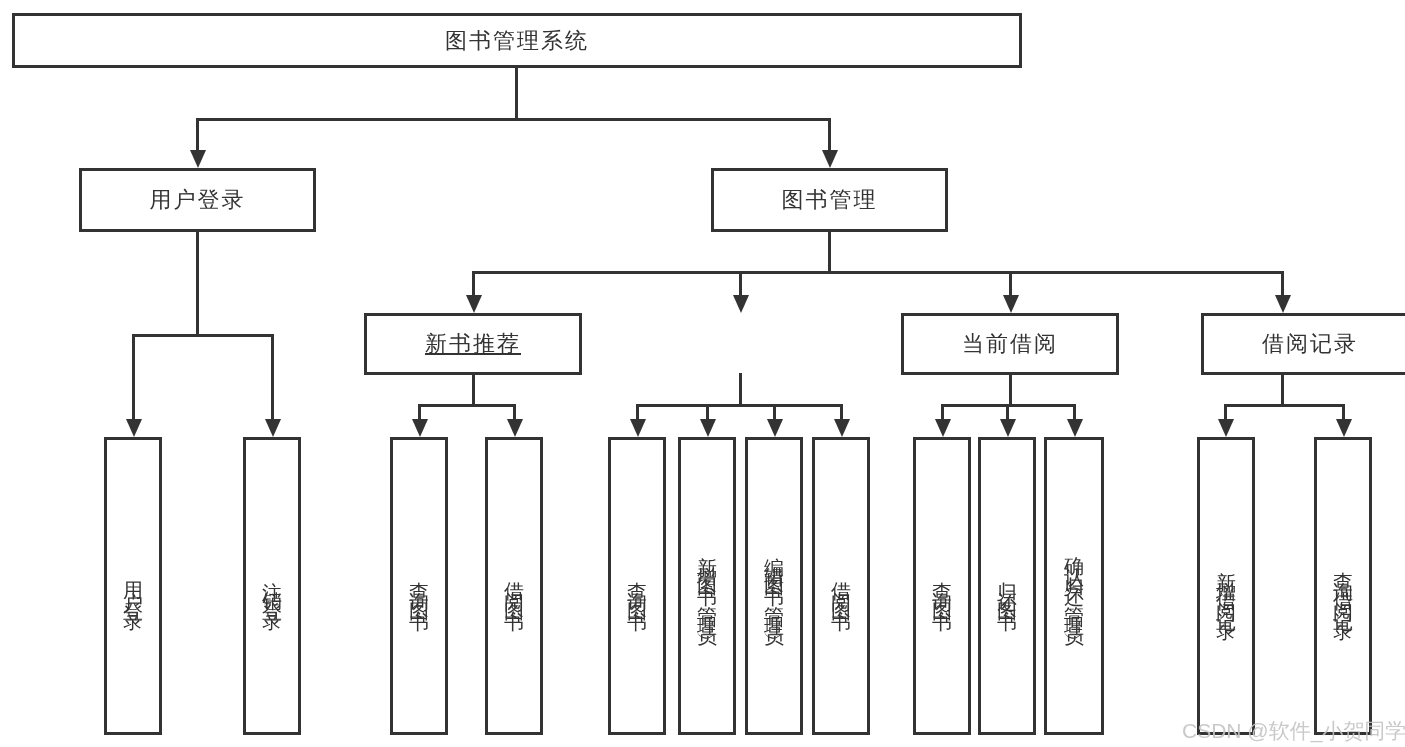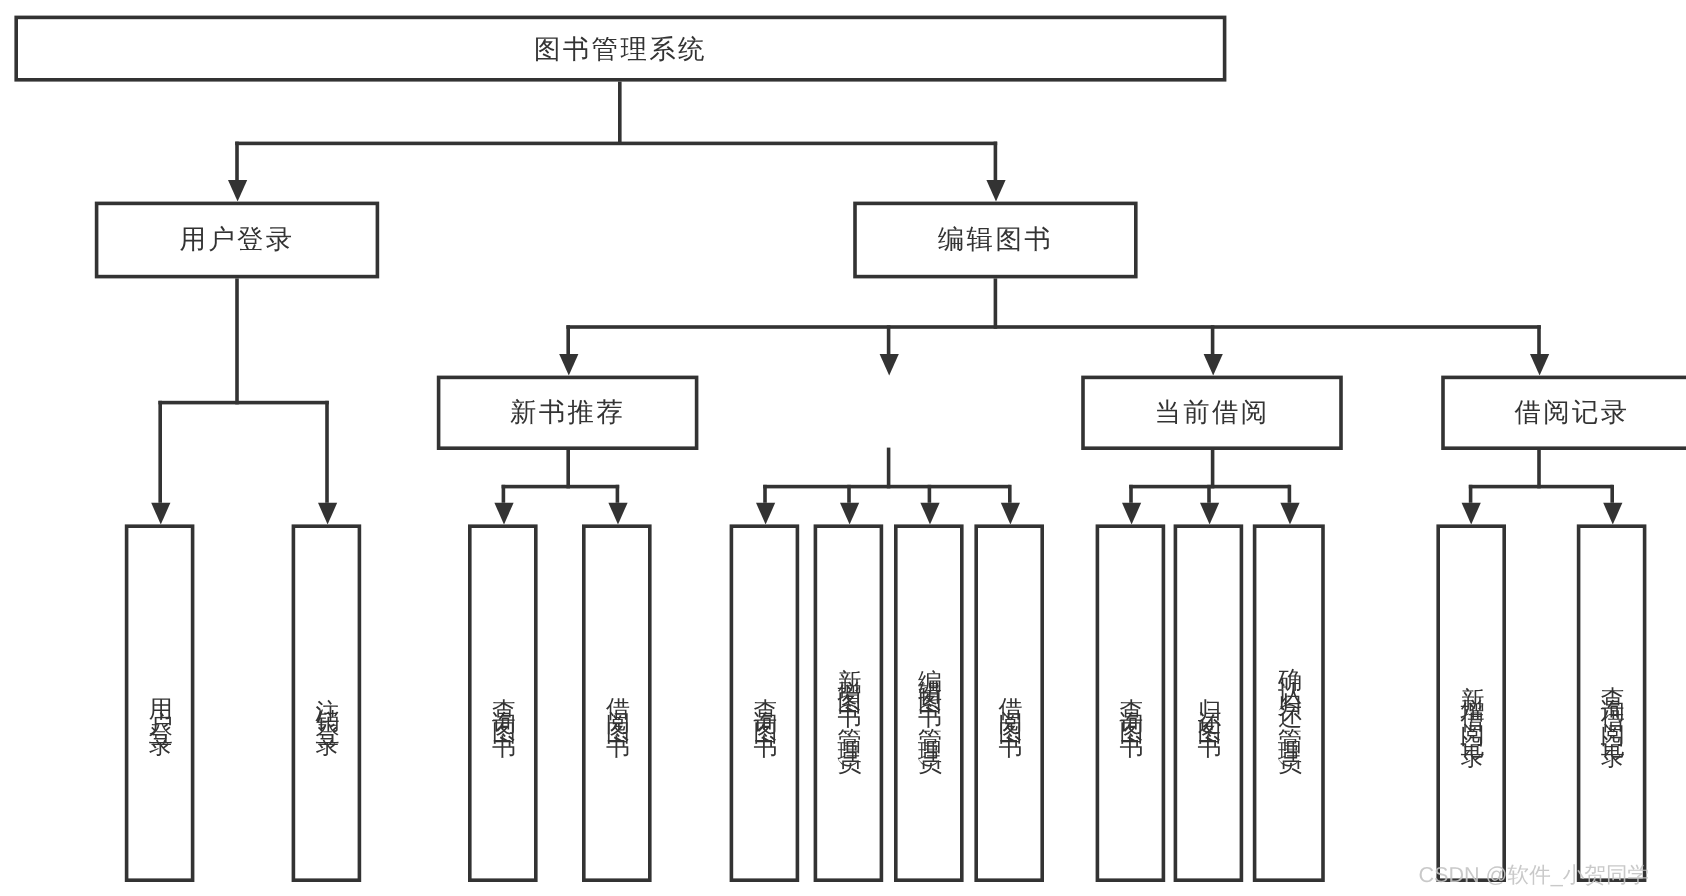--- a/index.html
+++ b/index.html
@@ -49,21 +49,21 @@
     margin-left: -8px;
     width: 0; height: 0;
     border-left: 8px solid transparent;
     border-right: 8px solid transparent;
     border-top: 18px solid #333333;
   }
   .watermark {
     position: absolute;
     left: 1182px;
     top: 717px;
-    font-size: 18px;
+    font-size: 21px;
     color: #c4c4c4;
     opacity: 0.9;
     white-space: nowrap;
     z-index: 5;
   }
 </style>
 </head>
 <body>
 
 <div id="stage">
@@ -112,24 +112,24 @@
   </div>
 
   <div class="box" style="left:12px; top:13px; width:1010px; height:55px;">
     <span class="hlabel">图书管理系统</span>
   </div>
 
   <div class="box" style="left:79px; top:168px; width:237px; height:64px;">
     <span class="hlabel">用户登录</span>
   </div>
   <div class="box" style="left:711px; top:168px; width:237px; height:64px;">
-    <span class="hlabel">编辑图书</span>
+    <span class="hlabel">图书管理</span>
   </div>
 
-  <div class="box" style="left:364px; top:313px; width:218px; height:62px;">
+  <div class="box" style="left:364px; top:313px; width:218px; height:62px;text-decoration:underline;">
     <span class="hlabel">新书推荐</span>
   </div>
   <div class="box" style="left:901px; top:313px; width:218px; height:62px;text-align:center;">
     <span class="hlabel">当前借阅</span>
   </div>
   <div class="box" style="left:1173px; top:313px; width:218px; height:62px;margin-left:28px;">
     <span class="hlabel">借阅记录</span>
   </div>
 
   <div class="box" style="left:104px; top:437px; width:58px; height:298px;">

